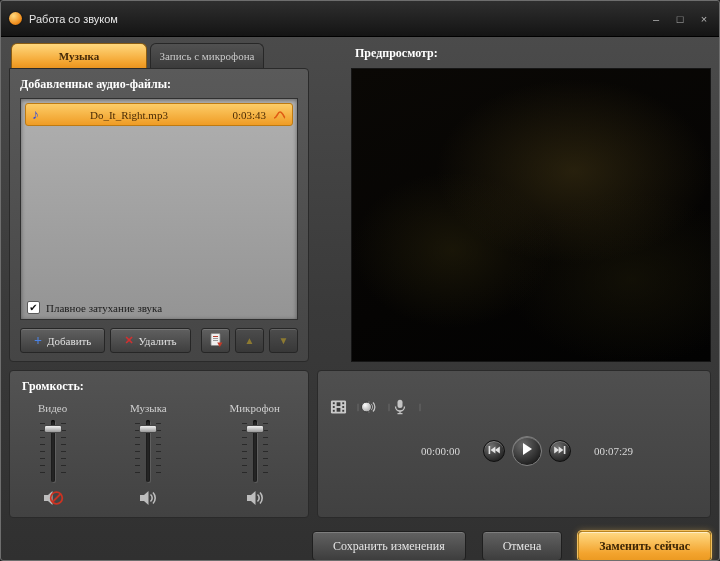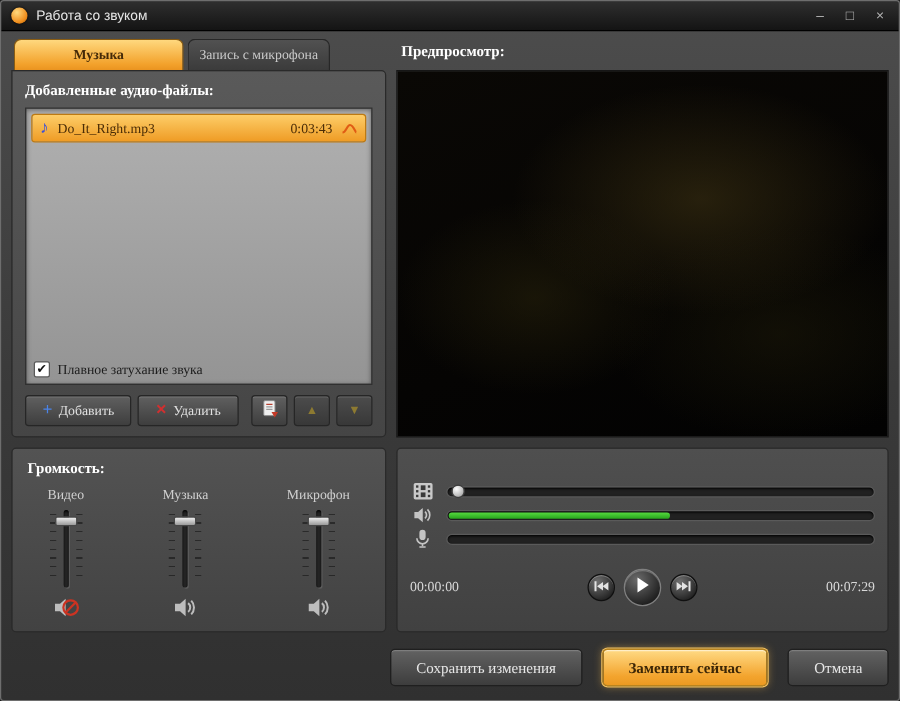--- a/index.html
+++ b/index.html
@@ -3,53 +3,53 @@
 <meta charset="utf-8">
 <style>
   html,body{margin:0;padding:0;background:#262626;font-family:"Liberation Sans",sans-serif;}
   *{box-sizing:border-box;cursor:default;}
   button{font-family:inherit;border:none;outline:none;}
 
   .window{width:720px;height:561px;position:relative;border:1px solid #6e6e6e;border-radius:3px;
     overflow:hidden;background:linear-gradient(#4d4d4d,#3a3a3a 55%,#303030);box-shadow:0 0 12px rgba(0,0,0,.8);}
 
   
-  .titlebar{height:24px;background:linear-gradient(#2f2f2f,#141414);display:flex;align-items:center;
+  .titlebar{height:36px;background:linear-gradient(#2f2f2f,#141414);display:flex;align-items:center;
     padding:0 8px;border-bottom:1px solid #000;}
   .app-icon{width:13px;height:13px;border-radius:50%;margin-right:7px;flex:none;
     background:radial-gradient(circle at 35% 30%,#ffd97e,#f08d1c 65%,#9c5406);box-shadow:0 0 2px #000;}
   .title{color:#e6e6e6;font-size:11px;}
   .win-controls{margin-left:auto;display:flex;gap:10px;color:#b5b5b5;font-size:11px;}
   .win-btn{width:14px;text-align:center;line-height:16px;}
 
   
   .content{padding:6px 8px 0;font-family:Liberation Serif, serif;}
   .row1{display:flex;gap:8px;}
   .col-left{width:300px;display:flex;flex-direction:column;flex:none;}
-  .col-right{flex:1;display:flex;flex-direction:column;}
+  .col-right{flex:1;display:flex;flex-direction:column;margin-left:34px;}
 
   
   .tabs{display:flex;gap:3px;padding-left:2px;height:25px;flex:none;}
   .tab{height:25px;line-height:25px;text-align:center;font-size:11px;border-radius:6px 6px 0 0;}
   .tab.active{width:136px;background:linear-gradient(#ffd87e,#f3a22c 80%,#ea9420);color:#452a08;
     font-weight:bold;border:1px solid #8a5c12;border-bottom:none;}
   .tab.inactive{width:114px;background:linear-gradient(#515151,#3b3b3b);color:#c9c9c9;
     border:1px solid #272727;border-bottom:none;}
 
   .tab-panel{height:294px;background:linear-gradient(#5a5a5a,#454545);border:1px solid #2a2a2a;
     border-radius:0 4px 4px 4px;padding:6px 10px 8px;display:flex;flex-direction:column;}
   .panel-heading{color:#fff;font-weight:bold;font-size:12px;margin:2px 0 6px;}
 
   
   .audio-list{flex:1;background:linear-gradient(#b0b0b0,#949494);border:1px solid #303030;
     box-shadow:inset 0 1px 4px rgba(0,0,0,.45);padding:4px 4px 5px;display:flex;flex-direction:column;}
   .audio-item{height:23px;flex:none;display:flex;align-items:center;padding:0 6px;font-size:11px;color:#4a2c06;
     background:linear-gradient(#fdcd68,#ef9c25);border:1px solid #bd7a12;border-radius:3px;}
   .audio-item .note{color:#3b4fd8;font-size:14px;margin-right:7px;line-height:1;}
-  .audio-item .name{flex:1;}
+  .audio-item .name{flex:1;margin-left:44px;}
   .audio-item .dur{margin-right:7px;}
   .fade-ic{display:flex;align-items:center;}
 
   .fade-check{margin-top:auto;display:flex;align-items:center;gap:6px;font-size:11px;color:#1c1c1c;padding-left:2px;}
   .checkbox{width:13px;height:13px;background:#fff;border:1px solid #5a5a5a;border-radius:2px;flex:none;
     display:flex;align-items:center;justify-content:center;font-size:10px;color:#111;line-height:1;}
 
   
   .btn{height:25px;background:linear-gradient(#606060,#3e3e3e);border:1px solid #262626;border-radius:3px;
     color:#e0e0e0;font-size:11px;display:inline-flex;align-items:center;justify-content:center;gap:5px;
@@ -83,21 +83,21 @@
   .preview-heading{height:25px;line-height:20px;color:#fff;font-weight:bold;font-size:12px;padding-left:4px;flex:none;}
   .video{height:294px;flex:none;border:1px solid #161616;position:relative;
     background:
       radial-gradient(ellipse 55% 45% at 62% 35%, rgba(66,54,20,.55), transparent 70%),
       radial-gradient(ellipse 40% 38% at 28% 62%, rgba(44,38,12,.5), transparent 70%),
       radial-gradient(ellipse 50% 42% at 78% 72%, rgba(34,30,10,.45), transparent 70%),
       linear-gradient(160deg,#0a0805,#050403 60%,#020202);}
 
   
   .controls-panel{flex:1;height:148px;background:linear-gradient(#4f4f4f,#414141);border:1px solid #2a2a2a;
-    border-radius:4px;padding:26px 10px;display:flex;flex-direction:column;}
+    border-radius:4px;padding:26px 10px;display:flex;}
   .slider-row{display:flex;align-items:center;gap:9px;height:20px;margin-bottom:3px;}
   .row-icon{width:20px;display:flex;align-items:center;justify-content:center;flex:none;}
   .hslider{flex:1;height:9px;background:#212121;border:1px solid #5a5a5a;border-radius:5px;
     box-shadow:inset 0 1px 2px #000;position:relative;}
   .hhandle{position:absolute;top:50%;left:3px;transform:translateY(-50%);width:11px;height:11px;border-radius:50%;
     background:radial-gradient(circle at 35% 30%,#fdfdfd,#969696);border:1px solid #3d3d3d;}
   .hfill{position:absolute;top:1px;bottom:1px;left:1px;border-radius:4px;
     background:linear-gradient(#55d93f,#27a41c);}
 
   .transport{display:flex;align-items:center;margin-top:13px;}
@@ -343,17 +343,17 @@
               </span>
             </button>
           </div>
           <span class="time right">00:07:29</span>
         </div>
       </div>
     </div>
 
     <div class="footer">
       <button class="footer-btn">Сохранить изменения</button>
+      <button class="footer-btn">Отмена</button>
       <button class="footer-btn orange">Заменить сейчас</button>
-      <button class="footer-btn">Отмена</button>
     </div>
   </div>
 </div>
 
 </body></html>

